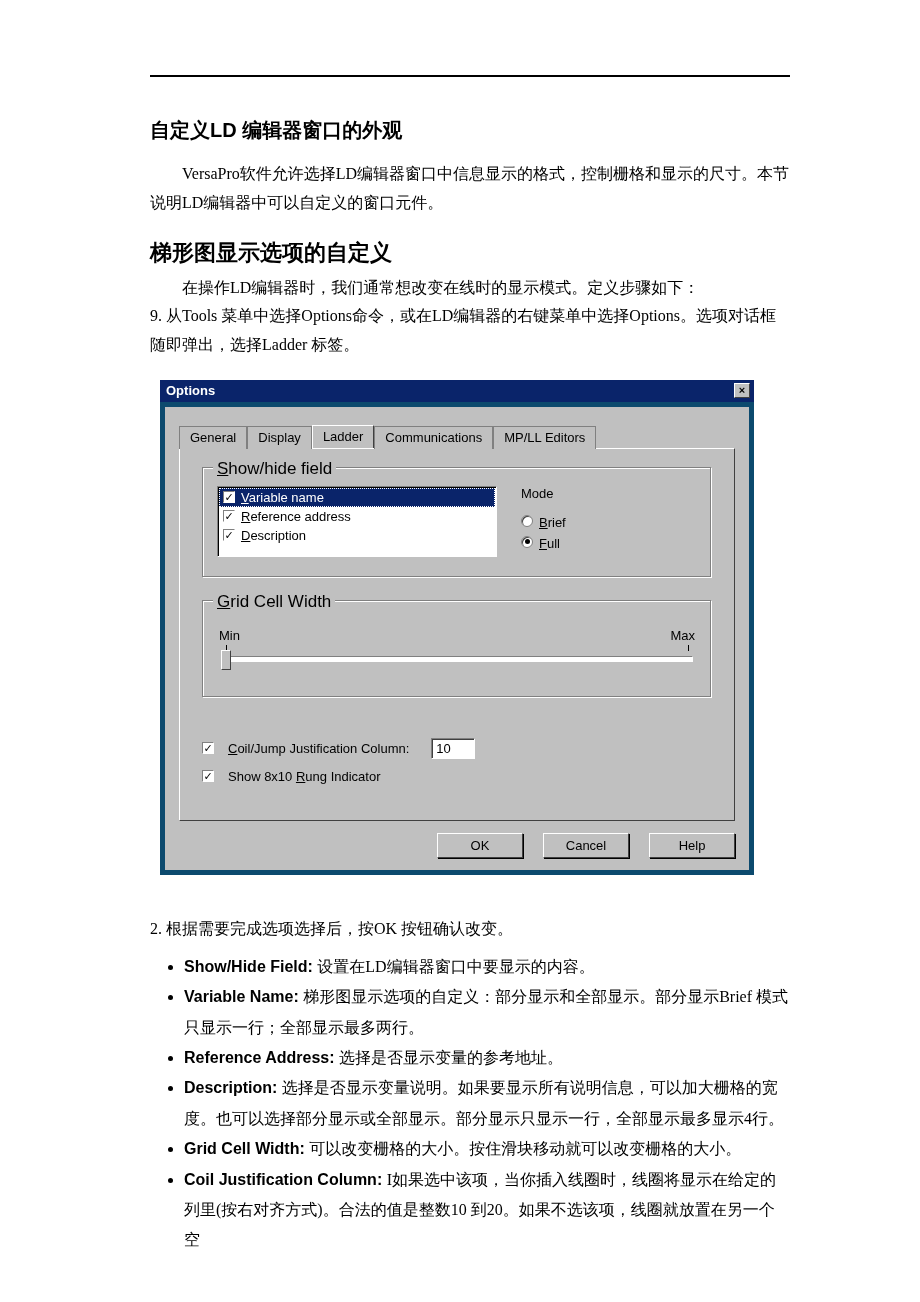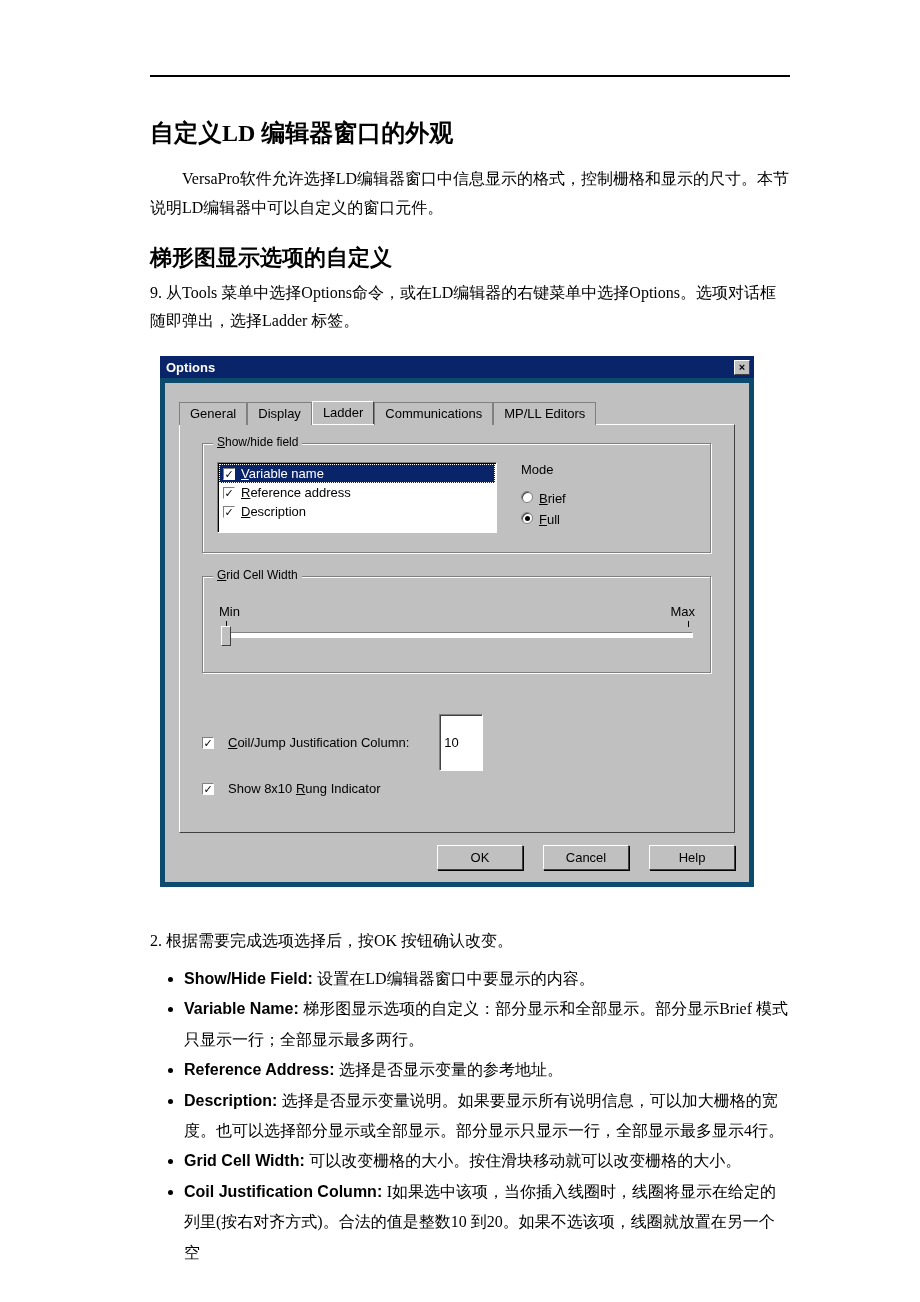--- a/index.html
+++ b/index.html
@@ -13,24 +13,24 @@
     width: 920px;
   }
   .page {
     padding: 50px 130px 30px 150px;
   }
   .top-rule {
     border-top: 2px solid #000;
     margin: 25px 0 40px 0;
   }
   h2.main-title {
-    font-size: 24px;
+    font-size: 20px;
     font-weight: bold;
     margin: 8px 0 16px 0;
-    font-family: Liberation Serif, serif;
+    font-family: Liberation Sans, sans-serif;
   }
   .intro {
     margin: 0 0 8px 0;
     line-height: 1.8;
     text-indent: 2em;
   }
   h3.sub-title {
     font-size: 22px;
     font-weight: bold;
     margin: 20px 0 6px 0;
@@ -116,21 +116,21 @@
     margin-bottom: 22px;
     position: relative;
   }
   .groupbox-no-bottom { margin-bottom: 10px; }
   .group-legend {
     position: absolute;
     top: -9px;
     left: 10px;
     background: #c0c0c0;
     padding: 0 4px;
-    font-size: 12px;
+    font-size: 17px;
   }
   .underline-hot { text-decoration: underline; }
   .field-row {
     display: flex;
     gap: 24px;
   }
   .checklist {
     background: #fff;
     border: 1px solid #808080;
     border-right-color: #fff;
@@ -214,23 +214,23 @@
     margin: 10px 0;
     font-size: 13px;
   }
   .num-input {
     width: 44px;
     background: #fff;
     border: 1px solid #808080;
     border-right-color: #fff;
     border-bottom-color: #fff;
     box-shadow: inset 1px 1px 0 #404040;
-    padding: 20px 4px;
-    font-size: 13px;
-    margin-left: 22px;
+    padding: 2px 4px;
+    font-size: 13px;
+    margin-left: 14px;
   }
   .dlg-buttons {
     display: flex;
     justify-content: flex-end;
     gap: 20px;
     margin-top: 12px;
   }
   .win-btn {
     min-width: 86px;
     padding: 4px 10px;
@@ -263,20 +263,21 @@
 <body>
 
 <div class="page">
   <div class="top-rule"></div>
 
   <h2 class="main-title">自定义LD 编辑器窗口的外观</h2>
 
   <p class="intro">VersaPro软件允许选择LD编辑器窗口中信息显示的格式，控制栅格和显示的尺寸。本节说明LD编辑器中可以自定义的窗口元件。</p>
 
   <h3 class="sub-title">梯形图显示选项的自定义</h3>
+  <p class="body-text indent">在操作LD编辑器时，我们通常想改变在线时的显示模式。定义步骤如下：</p>
   <p class="body-text">9.  从Tools 菜单中选择Options命令，或在LD编辑器的右键菜单中选择Options。选项对话框随即弹出，选择Ladder 标签。</p>
 
   <div class="dialog-wrap">
     <div class="dlg-titlebar">
       <span>Options</span>
       <span class="dlg-close">×</span>
     </div>
     <div class="dlg-body">
 
       <div class="tabstrip">

